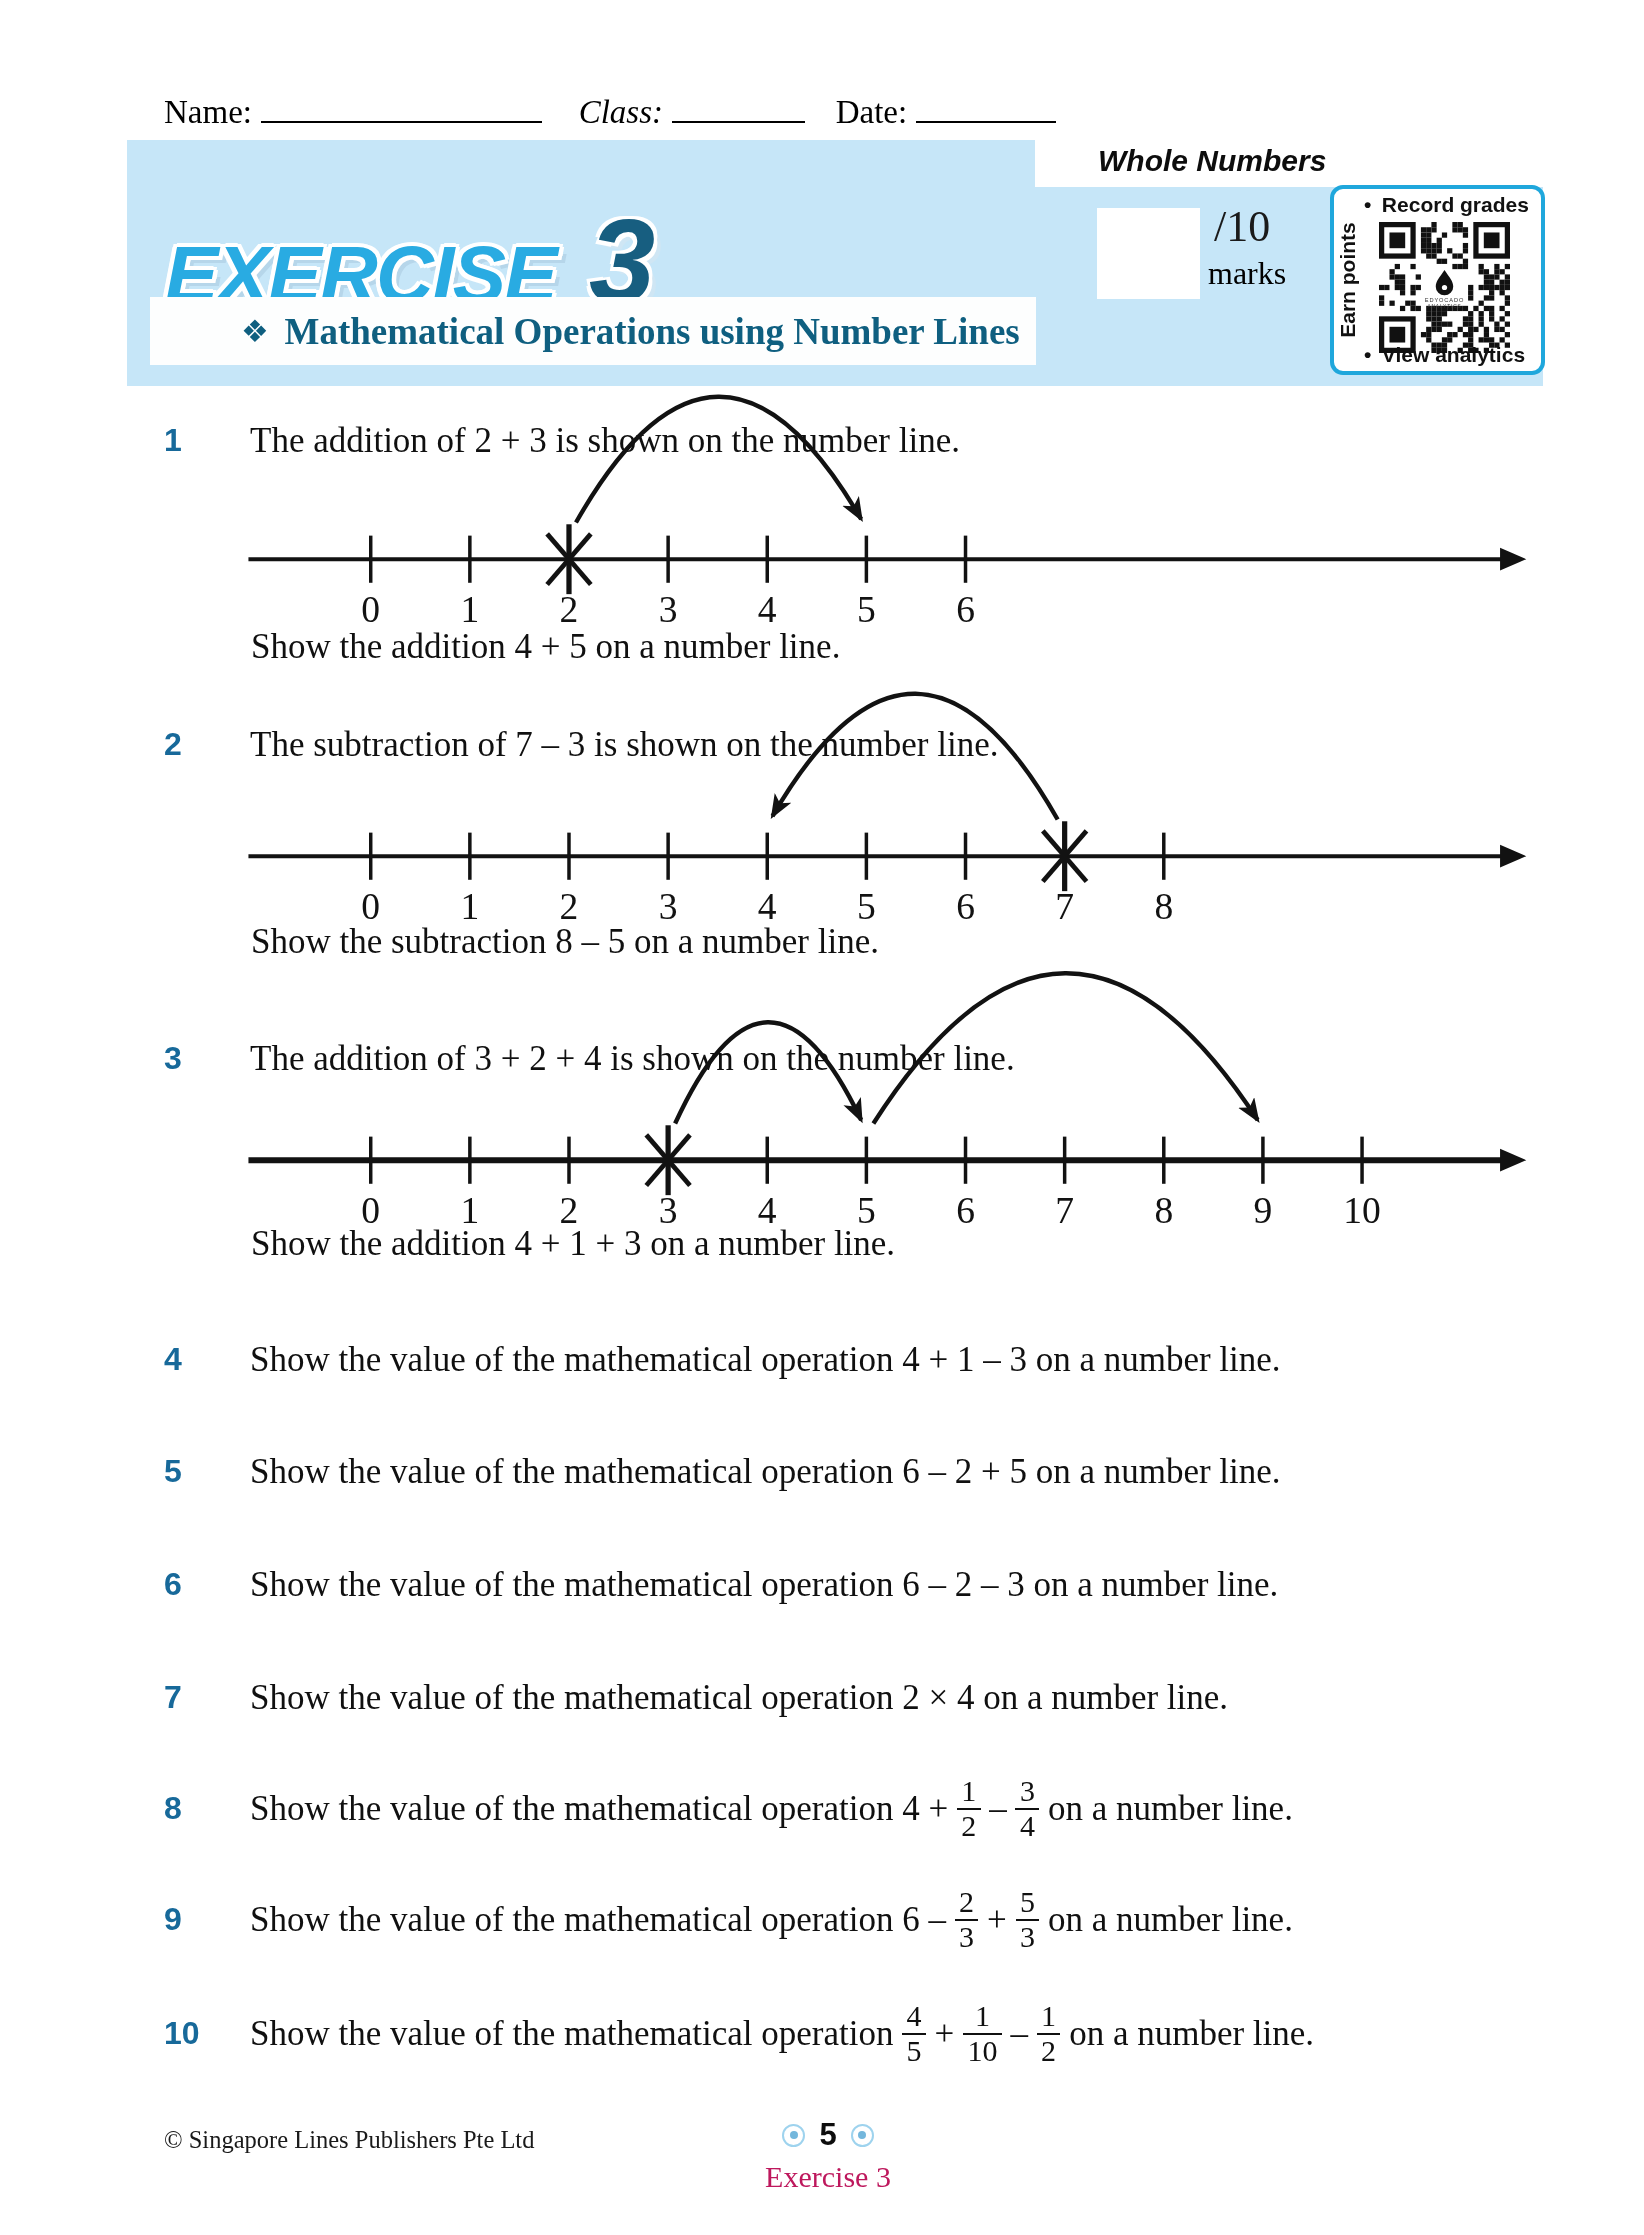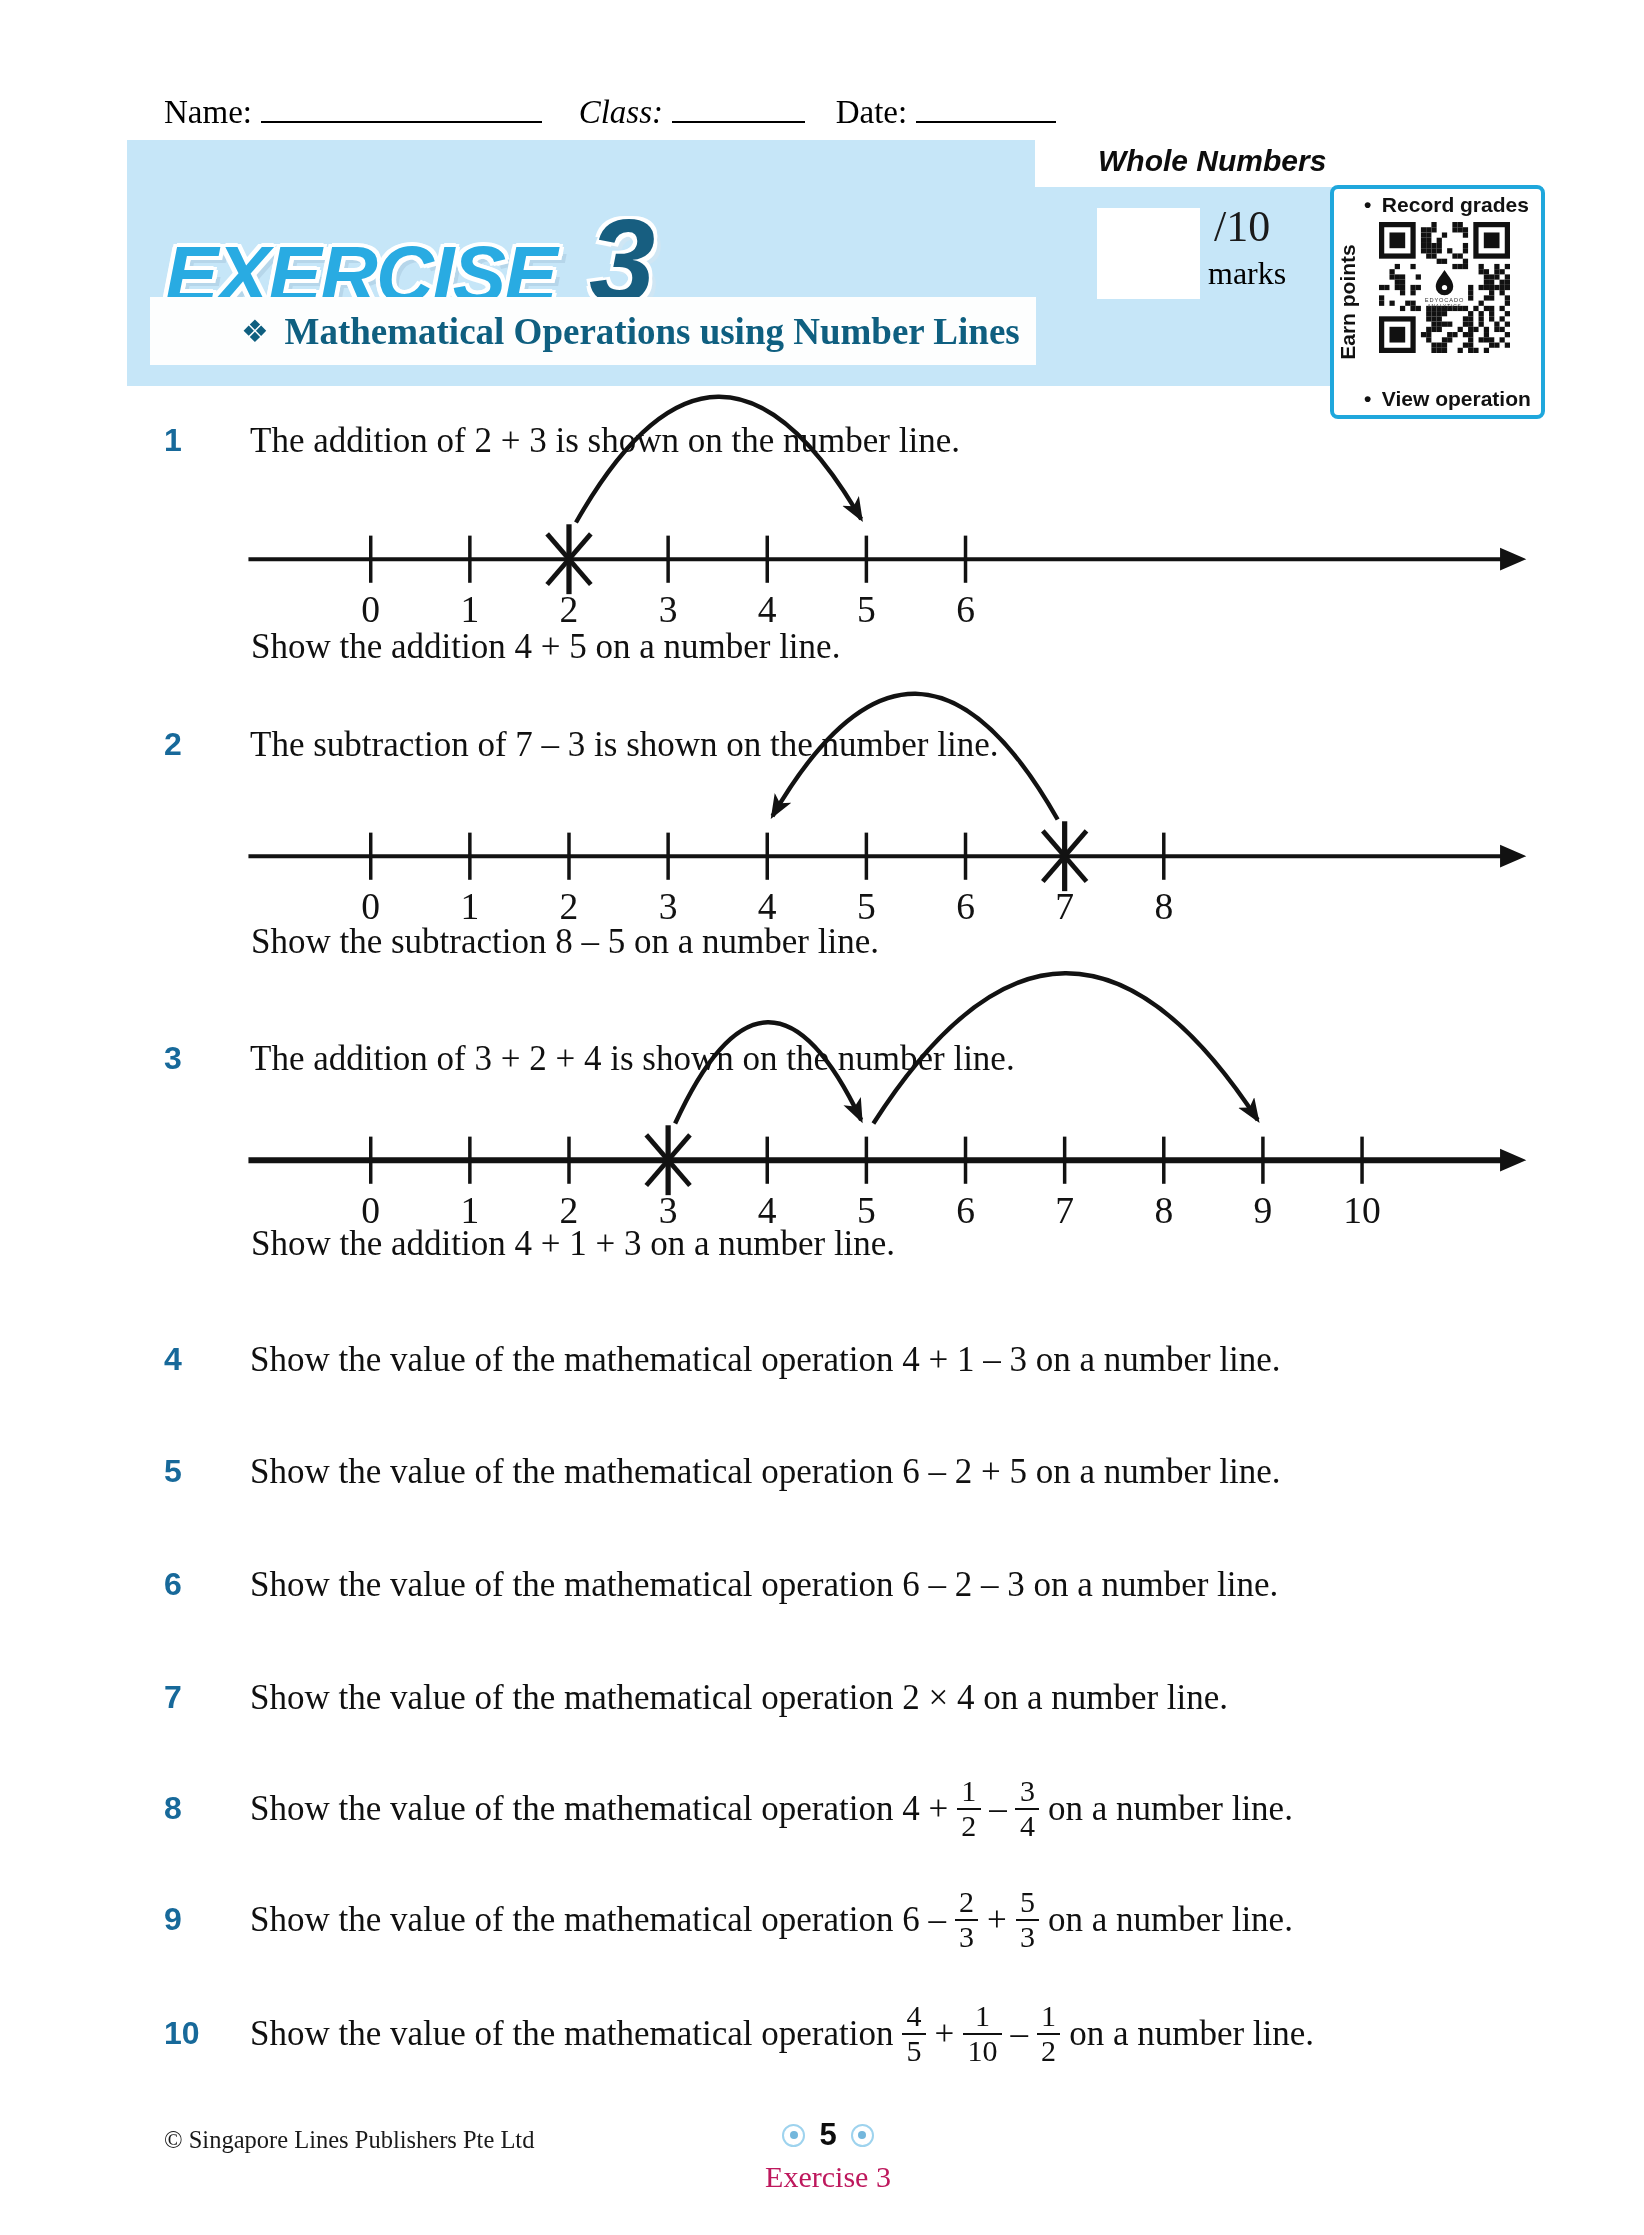--- a/index.html
+++ b/index.html
@@ -44,22 +44,22 @@
     display:flex; align-items:center; padding-left:91px; box-sizing:border-box;
   }
   .strip .diamond{font-size:31px; color:#0F5F80; margin-right:15.7px; font-family:"DejaVu Sans",sans-serif;}
   .strip .heading{font-size:37px; font-weight:700; color:#0F5F80; white-space:nowrap;}
   .marksbox{position:absolute; left:970px; top:68px; width:103px; height:91px; background:#ffffff;}
   .marks-denom{position:absolute; left:1087px; top:61px; font-size:44px; color:#1a1a1a;}
   .marks-unit{position:absolute; left:1081px; top:115px; font-size:32px; color:#000000;}
 
   
   .qrpanel{
-    position:absolute; left:1203px; top:45px; width:215px; height:234px; background:#fff;
-    border:4.4px solid #1FA7DC; border-radius:8px; box-sizing:border-box;
+    position:absolute; left:1203px; top:45px; width:215px; height:190px; background:#fff;
+    border:4.4px solid #1FA7DC; border-radius:13px; box-sizing:border-box;
   }
   .qr-top,.qr-bottom{
     position:absolute; left:30px; font-family:"Liberation Sans",sans-serif; font-weight:700;
     font-size:21px; color:#111; white-space:nowrap;
   }
   .qr-top{top:4.4px;} .qr-bottom{bottom:4.4px;}
   .qr-bullet{margin-right:10.5px;}
   .qr-side{
     position:absolute; left:14px; top:50%; transform:translate(-50%,-50%) rotate(-90deg);
     font-family:"Liberation Sans",sans-serif; font-weight:700; font-size:21px; color:#111; white-space:nowrap;
@@ -315,21 +315,21 @@
           <rect x="120" y="12" width="18" height="18" fill="#111"></rect>
           <rect x="0" y="108" width="42" height="42" fill="#111"></rect>
           <rect x="6" y="114" width="30" height="30" fill="#fff"></rect>
           <rect x="12" y="120" width="18" height="18" fill="#111"></rect>
           <path d="M75,55 c6,9 10,13 10,19 a10,10 0 1 1 -20,0 c0,-6 4,-10 10,-19 z" fill="#111"></path>
           <circle cx="75" cy="75" r="3" fill="#fff"></circle>
           <text x="75" y="92" text-anchor="middle" font-size="6.5" fill="#333" letter-spacing="1" font-family="&quot;Liberation Sans&quot;,sans-serif">EDYOCADO</text>
           <text x="75" y="99" text-anchor="middle" font-size="5.5" fill="#333" letter-spacing="1" font-family="&quot;Liberation Sans&quot;,sans-serif">ANALYTICS</text>
         </svg>
       <div class="qr-bottom">
-        <span class="qr-bullet">•</span><span>View operation</span>
+        <span class="qr-bullet">•</span><span>View analytics</span>
       </div>
     </div>
   </div>
 
   <div class="qrow r1">
     <span class="qnum">1</span>
     <span class="qtext">
         <span>The addition of 2 + 3 is shown on the number line.</span>
       </span>
   </div>

